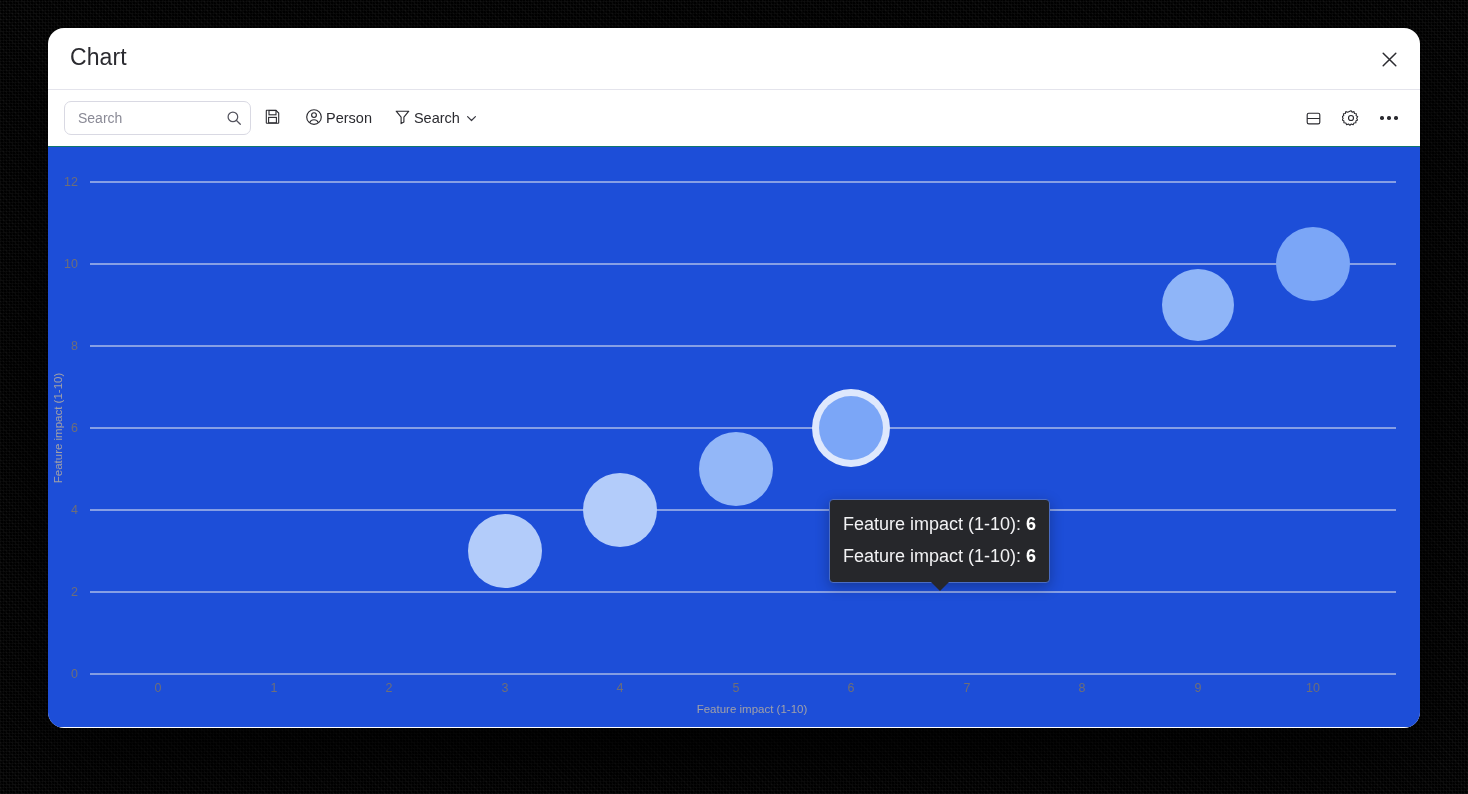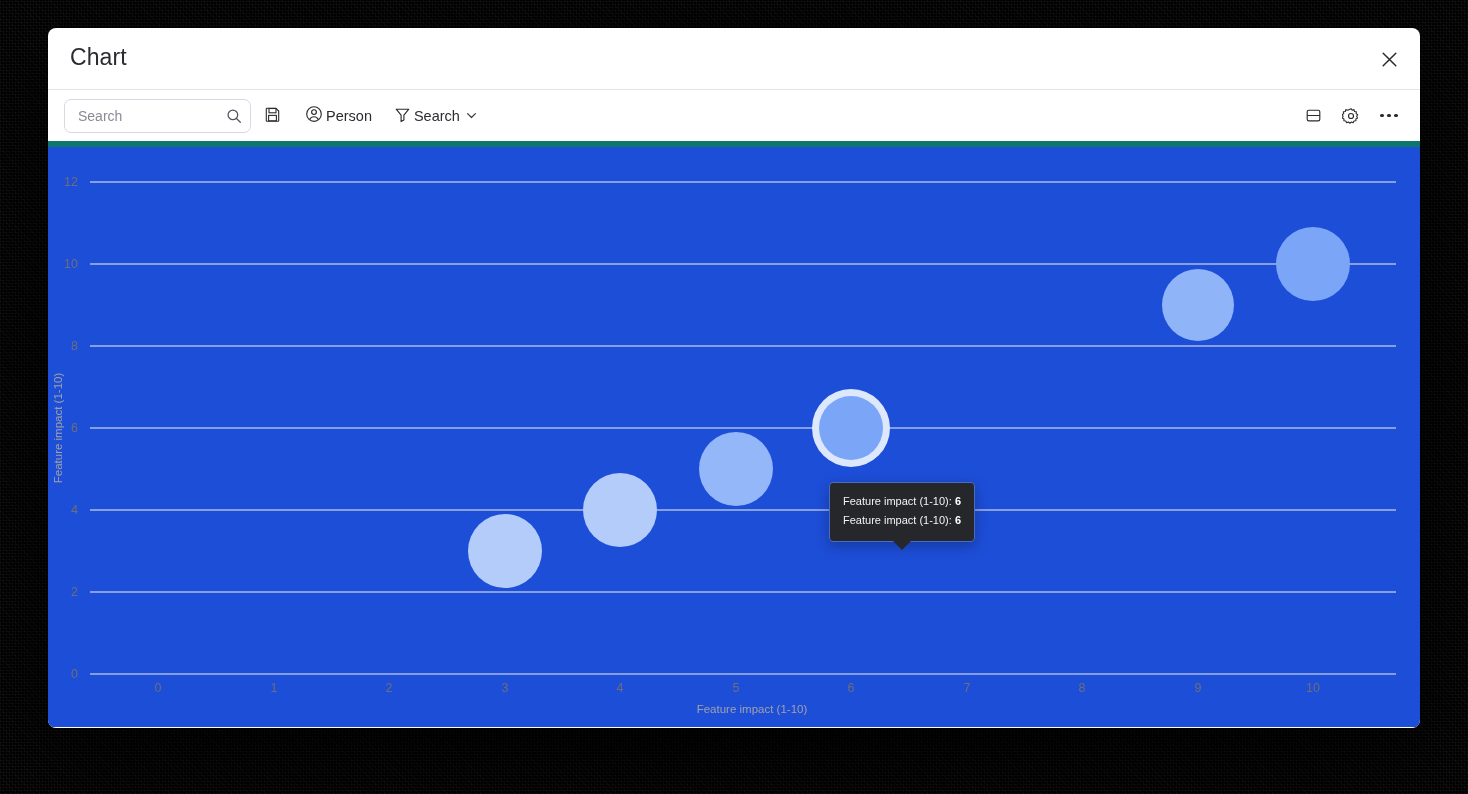--- a/index.html
+++ b/index.html
@@ -30,21 +30,21 @@
     -webkit-mask-image: radial-gradient(ellipse 760px 400px at 734px 397px, rgba(0,0,0,0) 52%, rgba(0,0,0,.55) 72%, rgba(0,0,0,1) 100%);
     pointer-events: none;
   }
 
   
   .window {
     position: absolute;
     left: 48px; top: 28px;
     width: 1372px; height: 700px;
     background: #ffffff;
-    border-radius: 8px;
+    border-radius: 16px;
     overflow: hidden;
     box-shadow: 0 28px 90px rgba(0,0,0,.85);
   }
 
   
   .titlebar {
     position: relative;
     height: 62px;
     border-bottom: 1px solid #e4e4ec;
   }
@@ -63,21 +63,21 @@
     display: flex; align-items: center; justify-content: center;
     border-radius: 6px;
     cursor: pointer;
     color: #2b2b30;
   }
 
   
   .toolbar {
     position: relative;
     height: 57px;
-    border-bottom: 6px solid #0f766e;
+    border-bottom: 1px solid #0f766e;
     display: flex;
     align-items: center;
     padding: 0 14px 0 16px;
   }
   .search-box {
     position: relative;
     width: 187px; height: 34px;
     border: 1px solid #d9d9e3;
     border-radius: 7px;
     display: flex; align-items: center;
@@ -137,27 +137,27 @@
   }
   .tick-text {
     font-family: "Liberation Sans", sans-serif;
     font-size: 12.5px;
     fill: #6e6e78;
   }
 
   
   .tooltip {
     position: absolute;
-    left: 781px; top: 335px;
+    left: 781px; top: 352px;
     background: #26272b;
     border: 1px solid #4a6cc4;
     border-radius: 4px;
     padding: 9px 13px 10px 13px;
     color: #f2f2f4;
-    font-size: 11px;
+    font-size: 18px;
     line-height: 1.75;
     white-space: nowrap;
     box-shadow: 0 4px 14px rgba(0,0,0,.28);
     z-index: 40;
   }
   .tooltip b { font-weight: 700; color: #ffffff; }
   .tooltip-arrow {
     position: absolute;
     left: 50%; bottom: -9px;
     margin-left: -9px;

